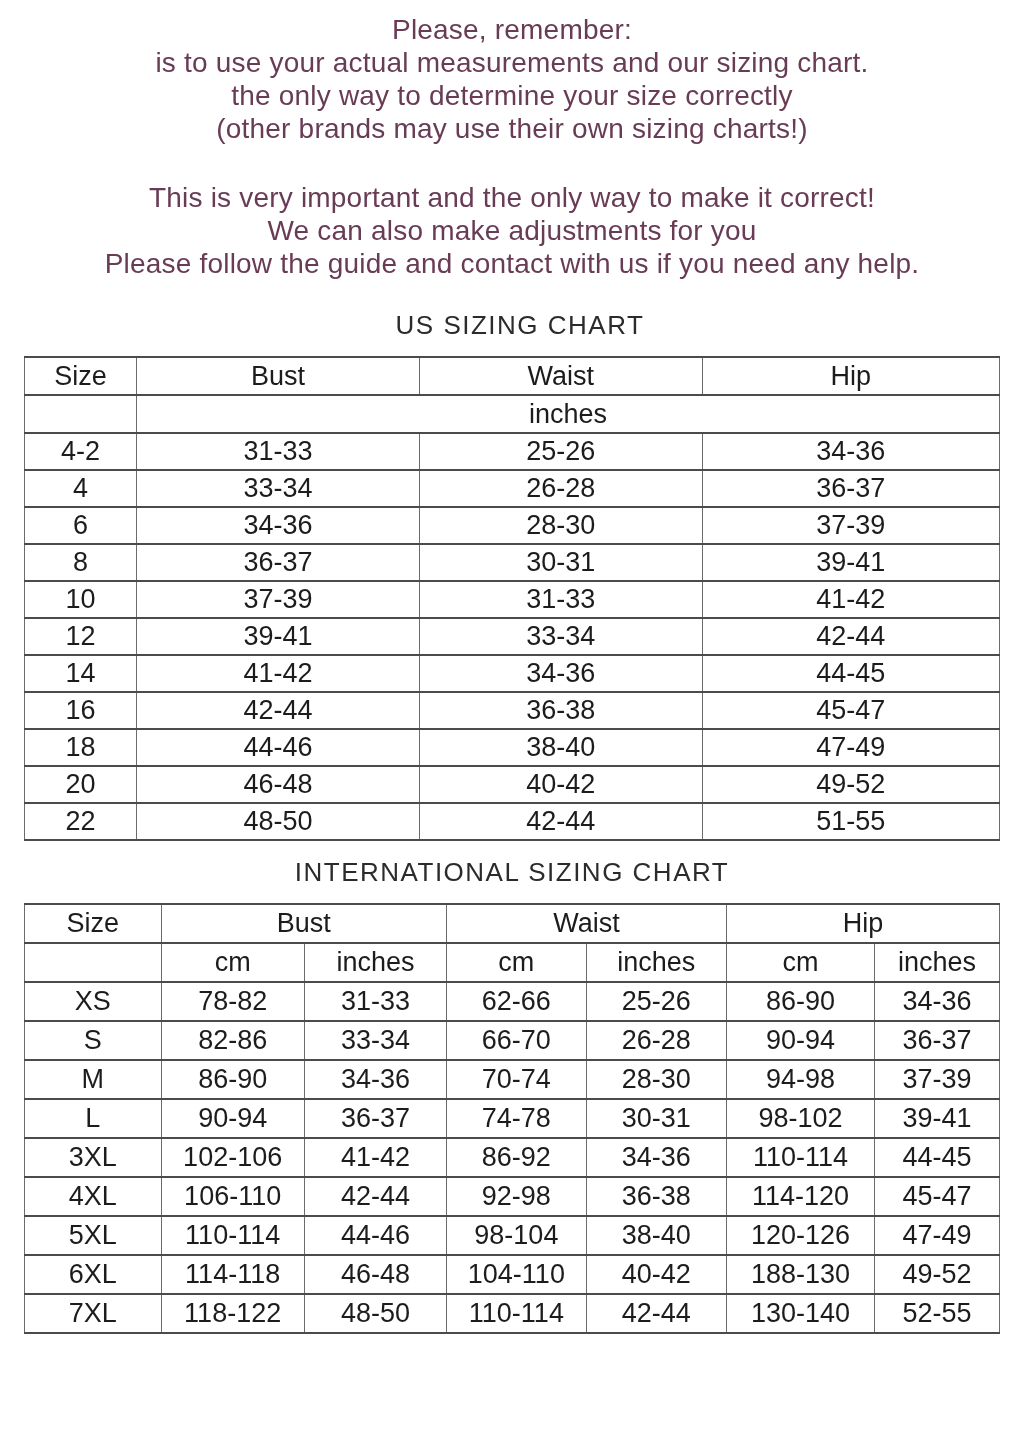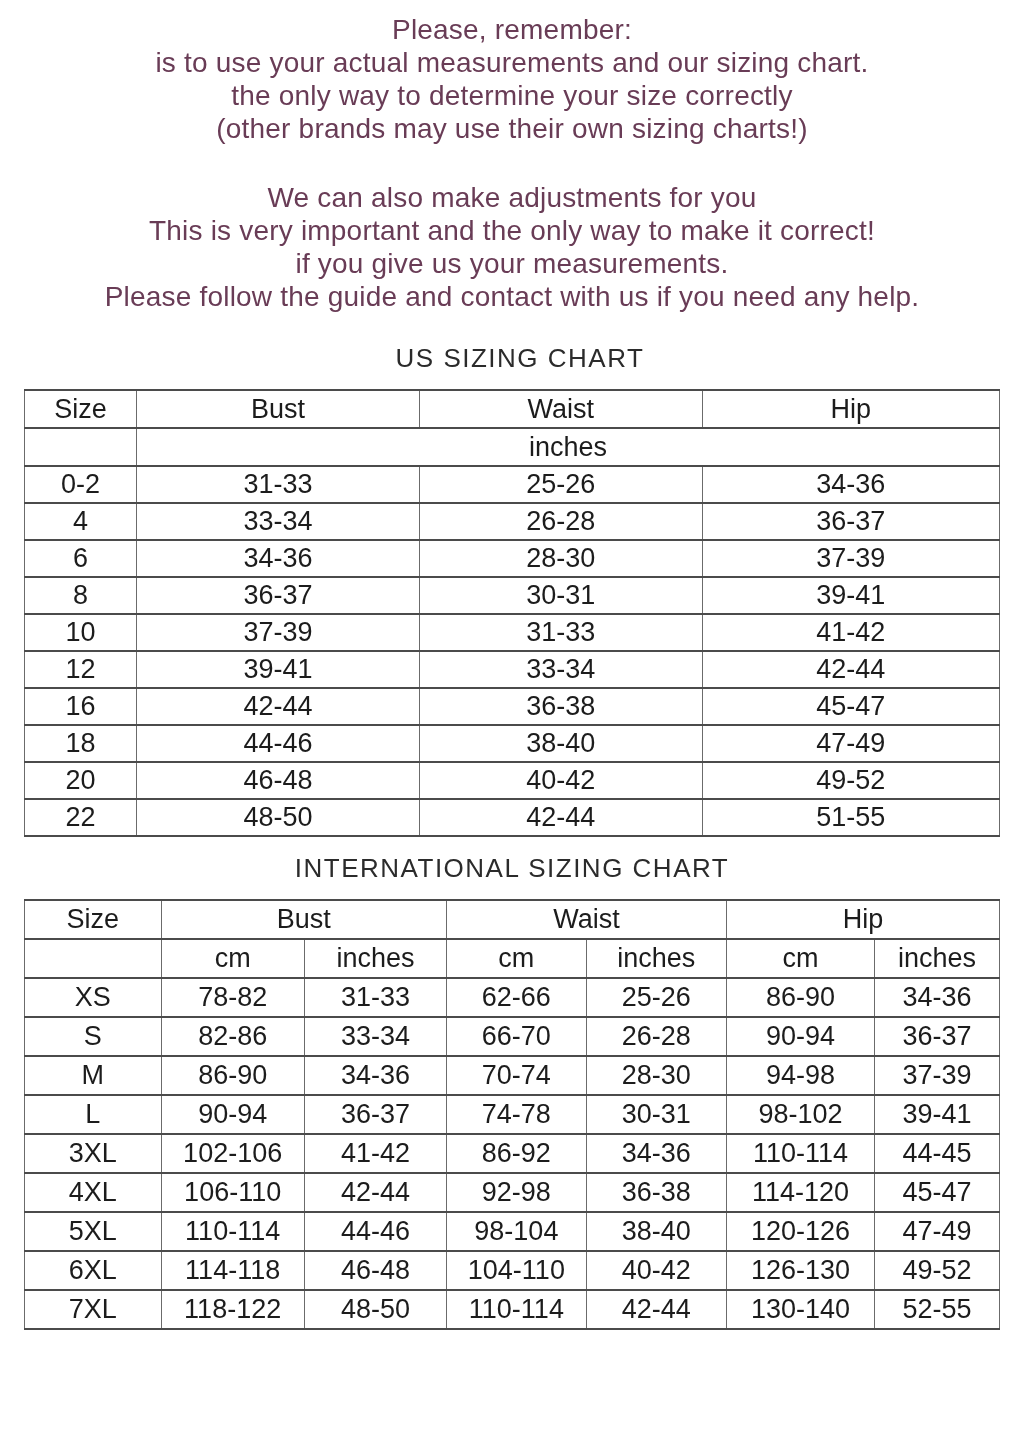--- a/index.html
+++ b/index.html
@@ -66,23 +66,22 @@
 <div class="page">
 
   <div class="intro">
     <div class="block1">
       <div>Please, remember:</div>
       <div>is to use your actual measurements and our sizing chart.</div>
       <div>the only way to determine your size correctly</div>
       <div>(other brands may use their own sizing charts!)</div>
     </div>
     <div class="block2">
+      <div>This is very important and the only way to make it correct!</div>
       <div>We can also make adjustments for you</div>
-      <div>This is very important and the only way to make it correct!</div>
-      <div>if you give us your measurements.</div>
       <div>Please follow the guide and contact with us if you need any help.</div>
     </div>
   </div>
 
   <div class="chart-title us">US SIZING CHART</div>
 
   <table class="us-table">
     <colgroup>
       <col style="width:11.5%">
         <col style="width:29%">
@@ -96,21 +95,21 @@
         <th>Waist</th>
         <th>Hip</th>
       </tr>
       <tr class="unit">
         <td></td>
         <td colspan="3">inches</td>
       </tr>
     </thead>
     <tbody id="us-table-body">
         <tr>
-          <td>0-2</td>
+          <td>4-2</td>
           <td>31-33</td>
           <td>25-26</td>
           <td>34-36</td>
         </tr>
         <tr>
           <td>4</td>
           <td>33-34</td>
           <td>26-28</td>
           <td>36-37</td>
         </tr>
@@ -130,20 +129,26 @@
           <td>10</td>
           <td>37-39</td>
           <td>31-33</td>
           <td>41-42</td>
         </tr>
         <tr>
           <td>12</td>
           <td>39-41</td>
           <td>33-34</td>
           <td>42-44</td>
+        </tr>
+        <tr>
+          <td>14</td>
+          <td>41-42</td>
+          <td>34-36</td>
+          <td>44-45</td>
         </tr>
         <tr>
           <td>16</td>
           <td>42-44</td>
           <td>36-38</td>
           <td>45-47</td>
         </tr>
         <tr>
           <td>18</td>
           <td>44-46</td>
@@ -257,21 +262,21 @@
           <td>38-40</td>
           <td>120-126</td>
           <td>47-49</td>
         </tr>
         <tr>
           <td>6XL</td>
           <td>114-118</td>
           <td>46-48</td>
           <td>104-110</td>
           <td>40-42</td>
-          <td>126-130</td>
+          <td>188-130</td>
           <td>49-52</td>
         </tr>
         <tr>
           <td>7XL</td>
           <td>118-122</td>
           <td>48-50</td>
           <td>110-114</td>
           <td>42-44</td>
           <td>130-140</td>
           <td>52-55</td>

